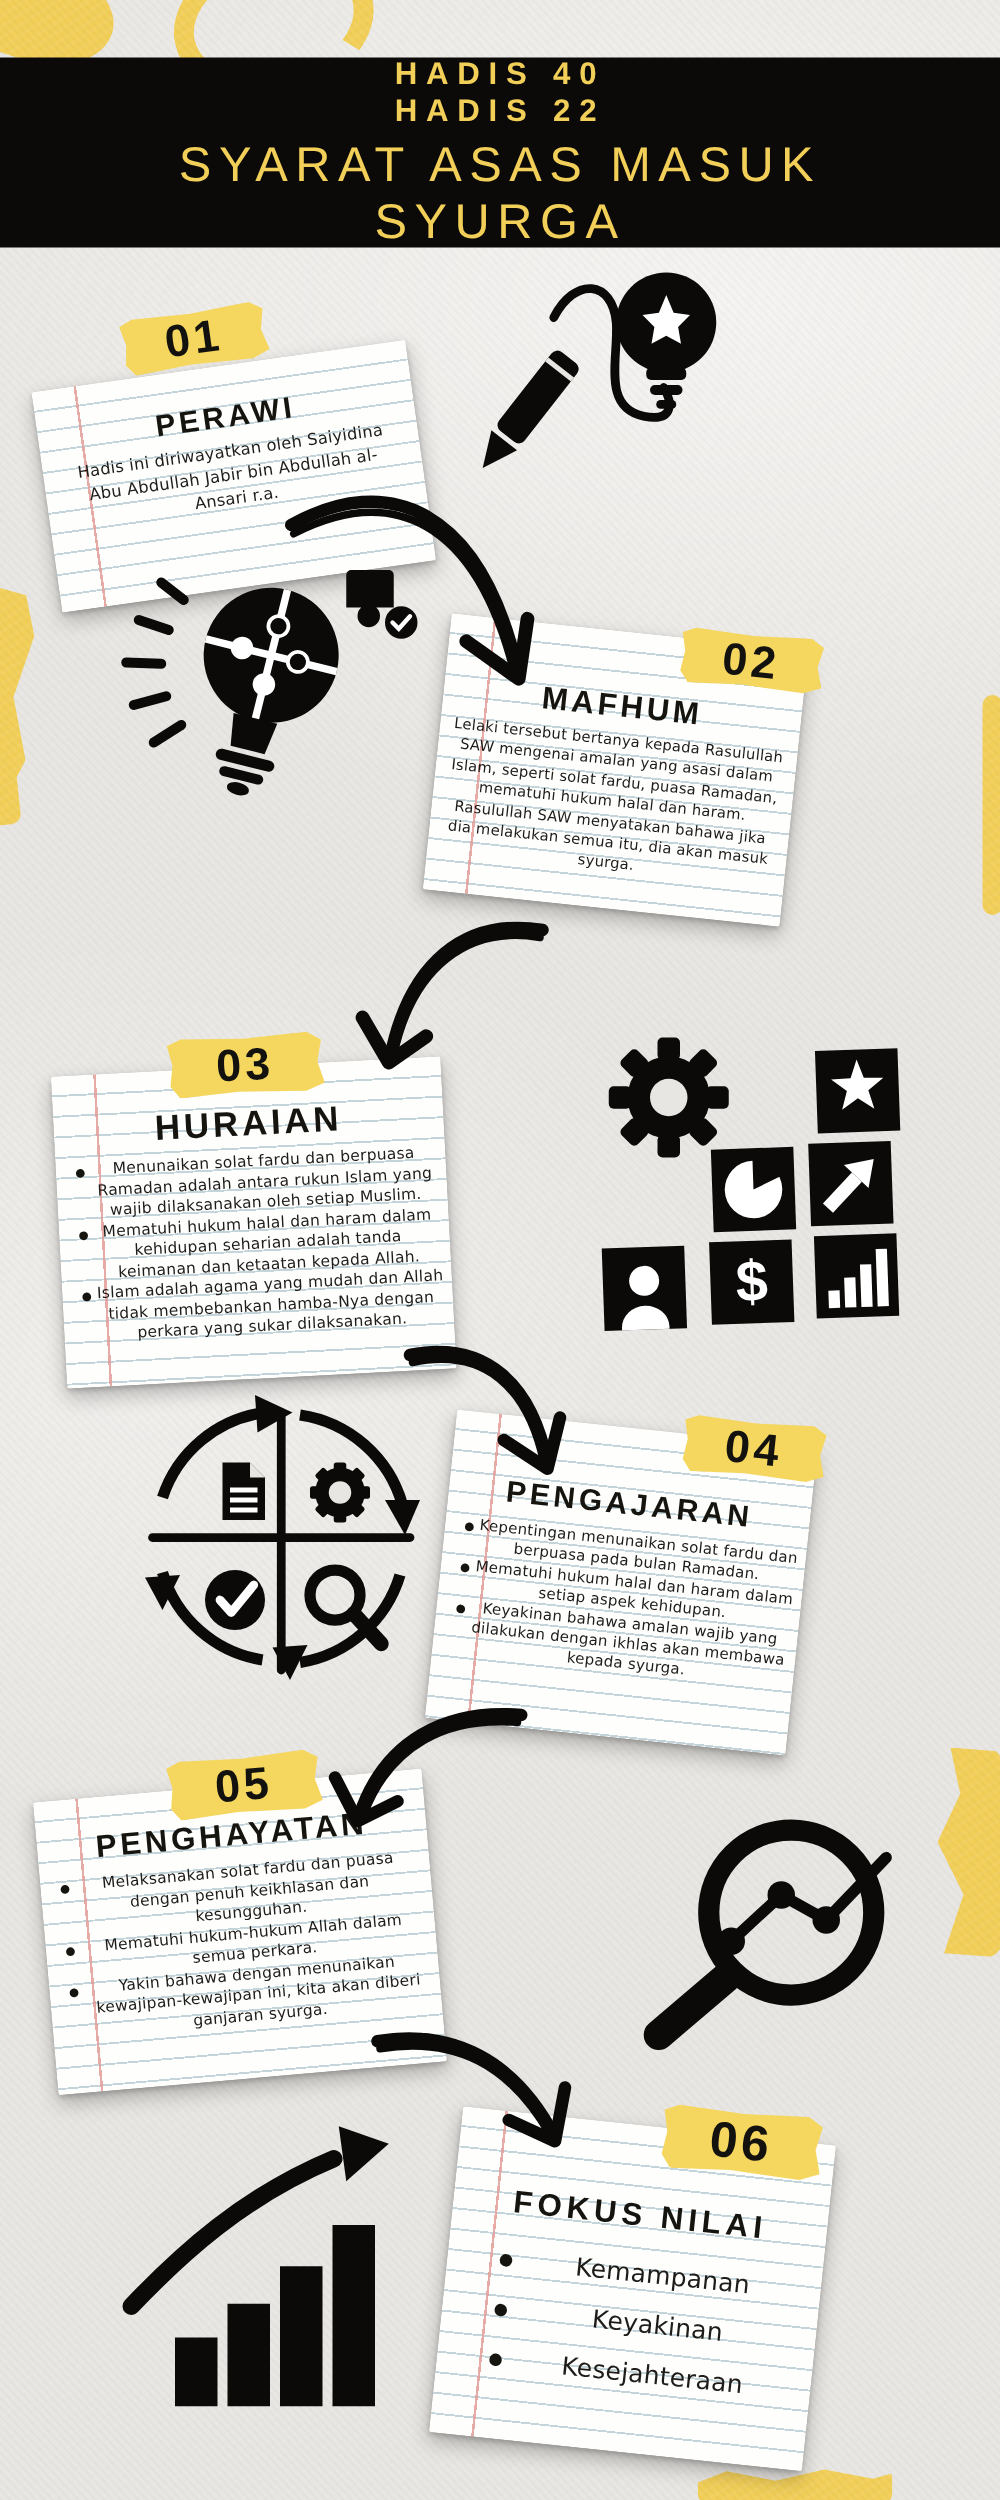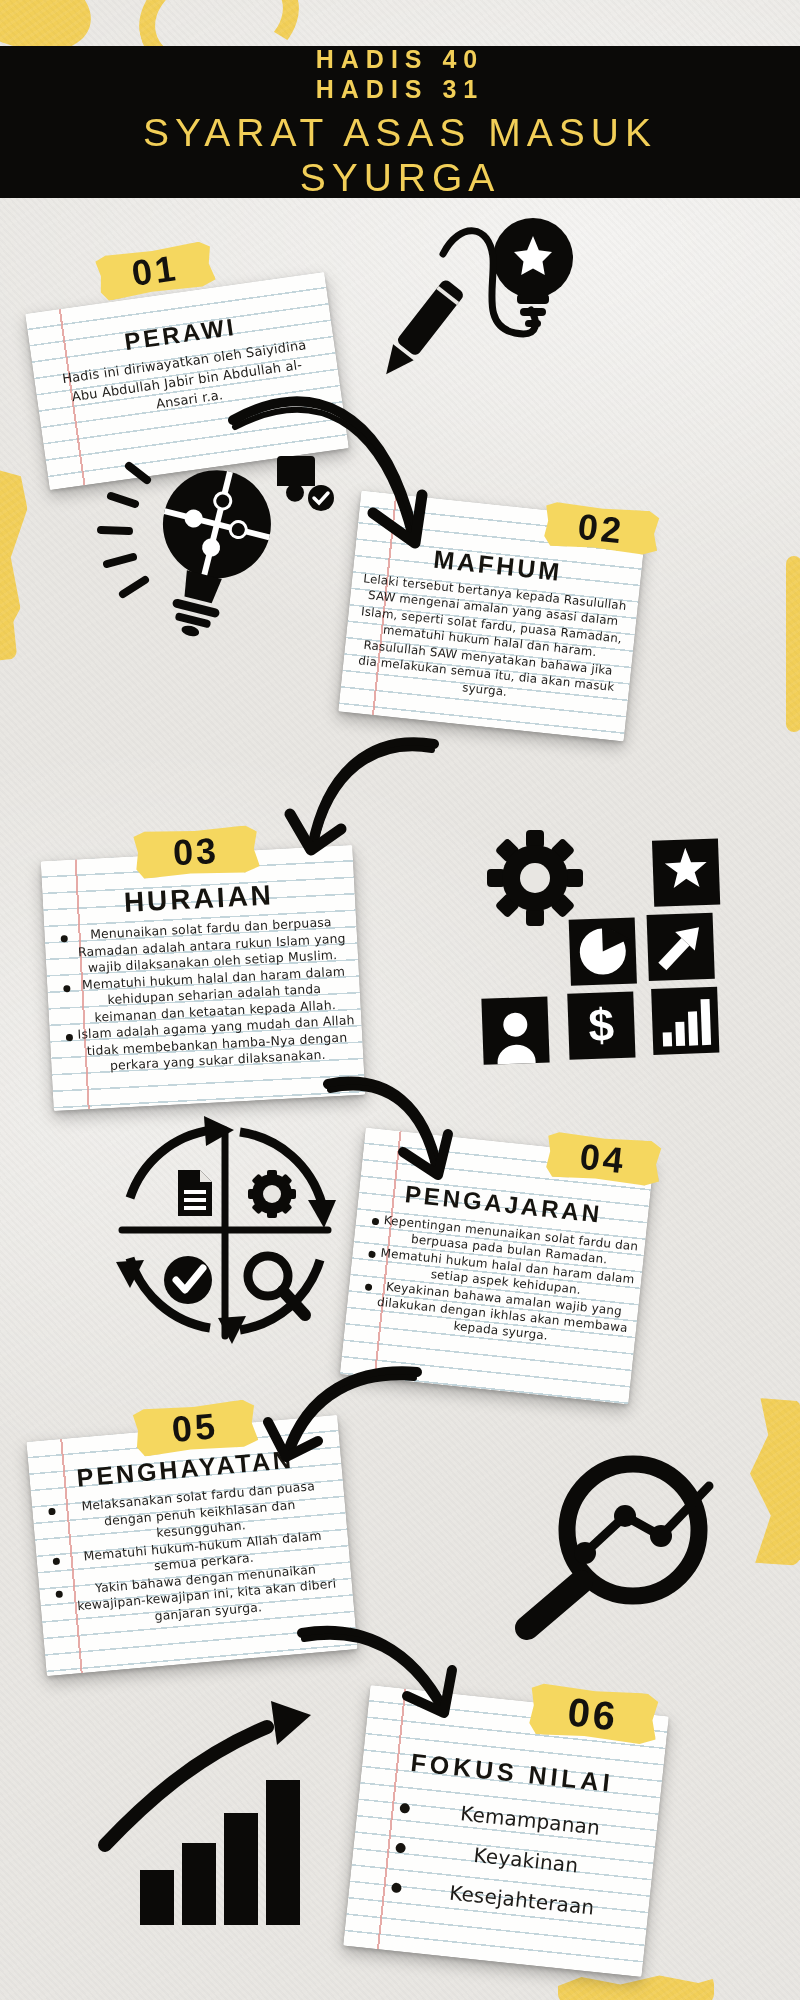--- a/index.html
+++ b/index.html
@@ -60,21 +60,21 @@
   <div class="blob" style="left:-28px;top:-30px;width:120px;height:80px;border-radius:45% 55% 60% 40%;transform:rotate(18deg);"></div>
   <div style="position:absolute;left:138px;top:-42px;width:130px;height:86px;border:16px solid #F2CF58;border-radius:50%;border-bottom-color:transparent;transform:rotate(-14deg);z-index:0;"></div>
   <div class="blob" style="left:-20px;top:468px;width:44px;height:178px;border-radius:10px;transform:rotate(4deg);clip-path:polygon(0 0,80% 4%,100% 22%,70% 50%,100% 78%,60% 100%,0 96%);"></div>
   <div class="blob" style="left:-12px;top:596px;width:26px;height:64px;border-radius:8px;transform:rotate(-6deg);"></div>
   <div class="blob" style="left:786px;top:556px;width:16px;height:176px;border-radius:8px;"></div>
   <div class="blob" style="left:750px;top:1398px;width:52px;height:168px;border-radius:14px;clip-path:polygon(20% 0,100% 2%,100% 100%,10% 98%,40% 70%,0 45%,35% 22%);"></div>
   <div class="blob" style="left:558px;top:1974px;width:156px;height:30px;border-radius:10px;clip-path:polygon(0 40%,15% 10%,40% 35%,65% 5%,90% 30%,100% 15%,100% 100%,0 100%);"></div>
 
   <div class="header">
     <div class="h-small">HADIS 40</div>
-    <div class="h-small">HADIS 31</div>
+    <div class="h-small">HADIS 22</div>
     <div class="h-big">SYARAT ASAS MASUK SYURGA</div>
   </div>
 
   <div class="tape" style="left:96px;top:248px;width:118px;height:46px;transform:rotate(-8deg);">
     <span class="num">01</span>
   </div>
   <div class="card" style="left:36px;top:292px;width:302px;height:178px;transform:rotate(-8deg);">
     <div class="ctitle" style="font-size:24px;margin-top:28px;">PERAWI</div>
     <div class="cbody" style="font-size:13px;line-height:19px;width:86%;">Hadis ini diriwayatkan oleh Saiyidina Abu Abdullah Jabir bin Abdullah al-Ansari r.a.</div>
   </div>

